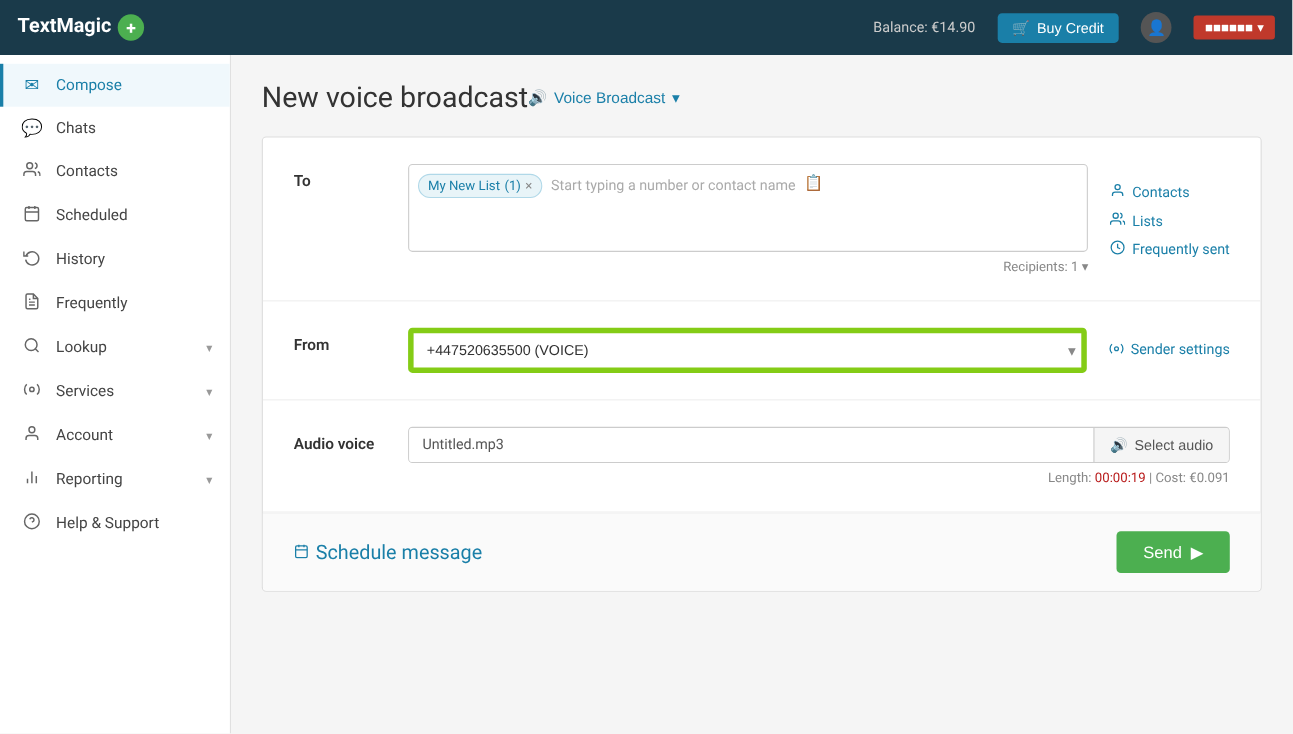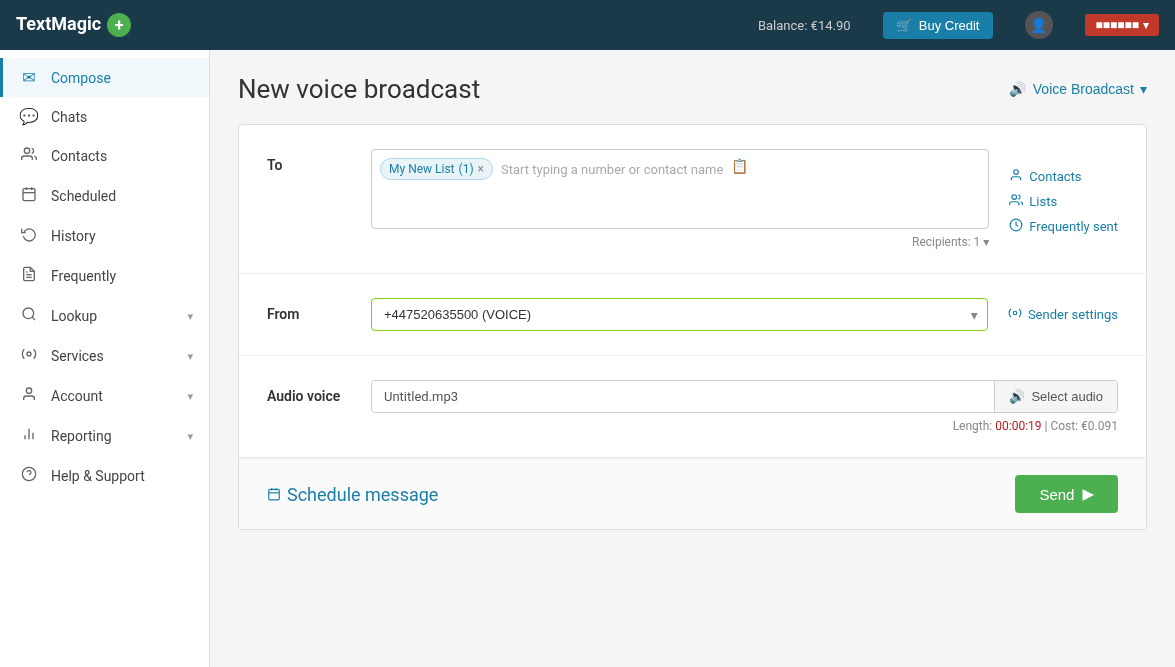--- a/index.html
+++ b/index.html
@@ -33,21 +33,21 @@
       align-items: center;
       justify-content: center;
       color: white;
       font-size: 16px;
       font-weight: bold;
       cursor: pointer;
     }
     .topnav-right {
       display: flex;
       align-items: center;
-      gap: 32px;
+      gap: 20px;
       color: white;
     }
     .balance-text { font-size: 13px; color: #ccc; }
     .buy-credit-btn {
       background: #1a7fa8;
       color: white;
       border: none;
       padding: 6px 14px;
       border-radius: 4px;
       cursor: pointer;
@@ -122,21 +122,20 @@
     
     .content {
       flex: 1;
       overflow-y: auto;
       padding: 24px 28px;
       background: #f5f5f5;
     }
     .page-header {
       display: flex;
       align-items: center;
-      justify-content: space-between;
       margin-bottom: 20px;
     }
     .page-title {
       font-size: 26px;
       font-weight: 400;
       color: #333;
     }
     .voice-broadcast-btn {
       display: flex;
       align-items: center;
@@ -222,21 +221,21 @@
     }
 
     
     .from-row { display: flex; gap: 20px; align-items: center; }
     .from-select-wrapper {
       flex: 1;
       position: relative;
     }
     .from-select-wrapper select {
       width: 100%;
-      border: 1px solid #84cc16;
+      border: 5px solid #84cc16;
       border-radius: 4px;
       padding: 8px 12px;
       font-size: 13px;
       color: #333;
       background: white;
       appearance: none;
       cursor: pointer;
     }
     .from-select-wrapper::after {
       content: '▾';

